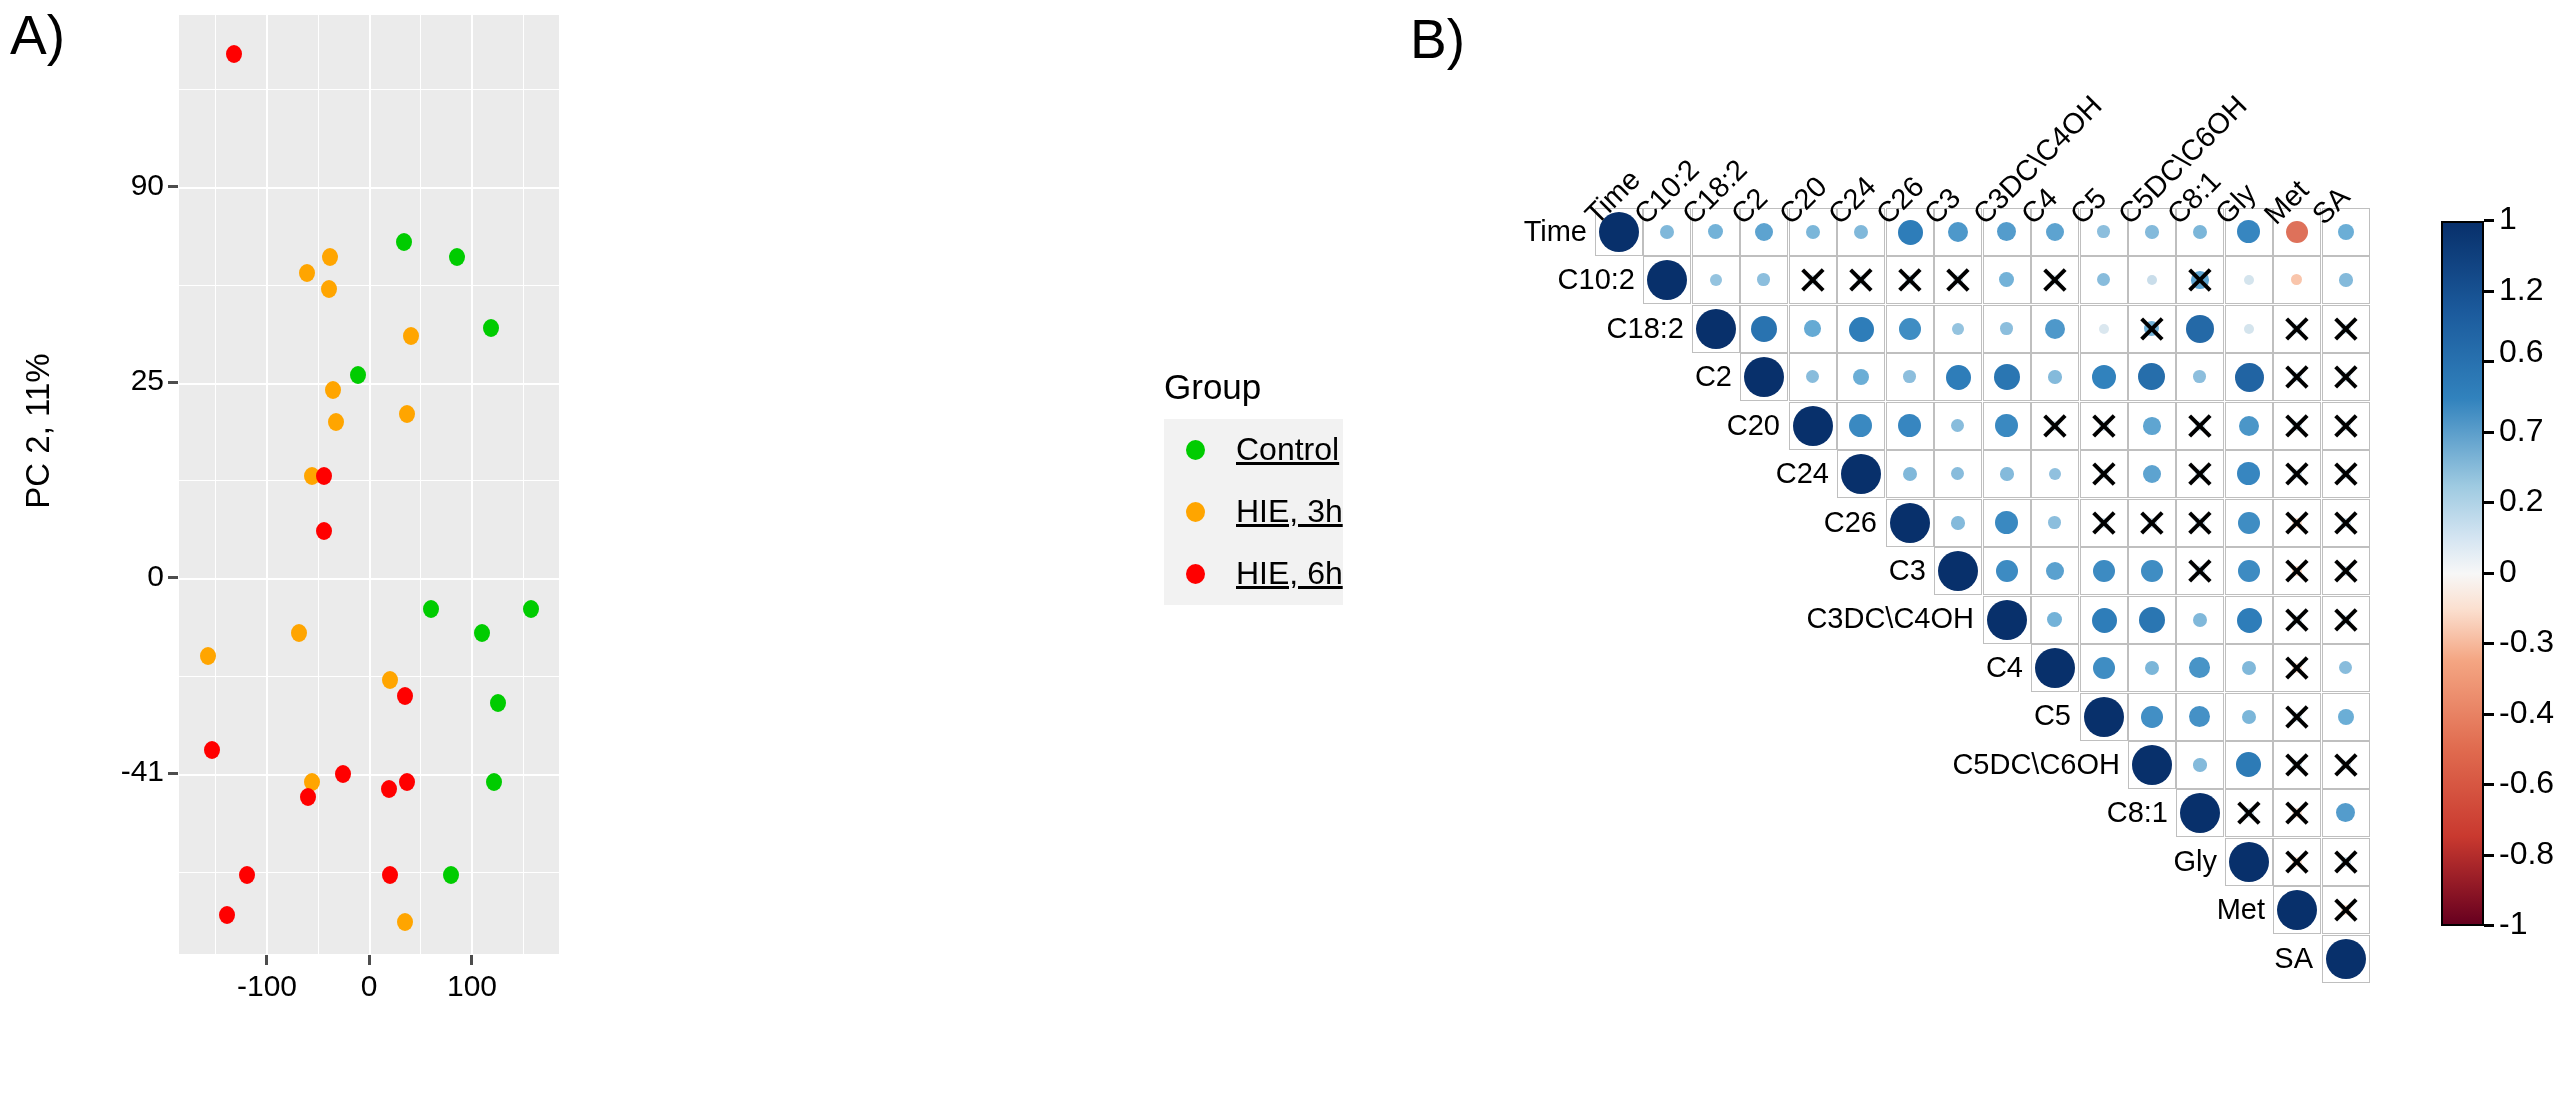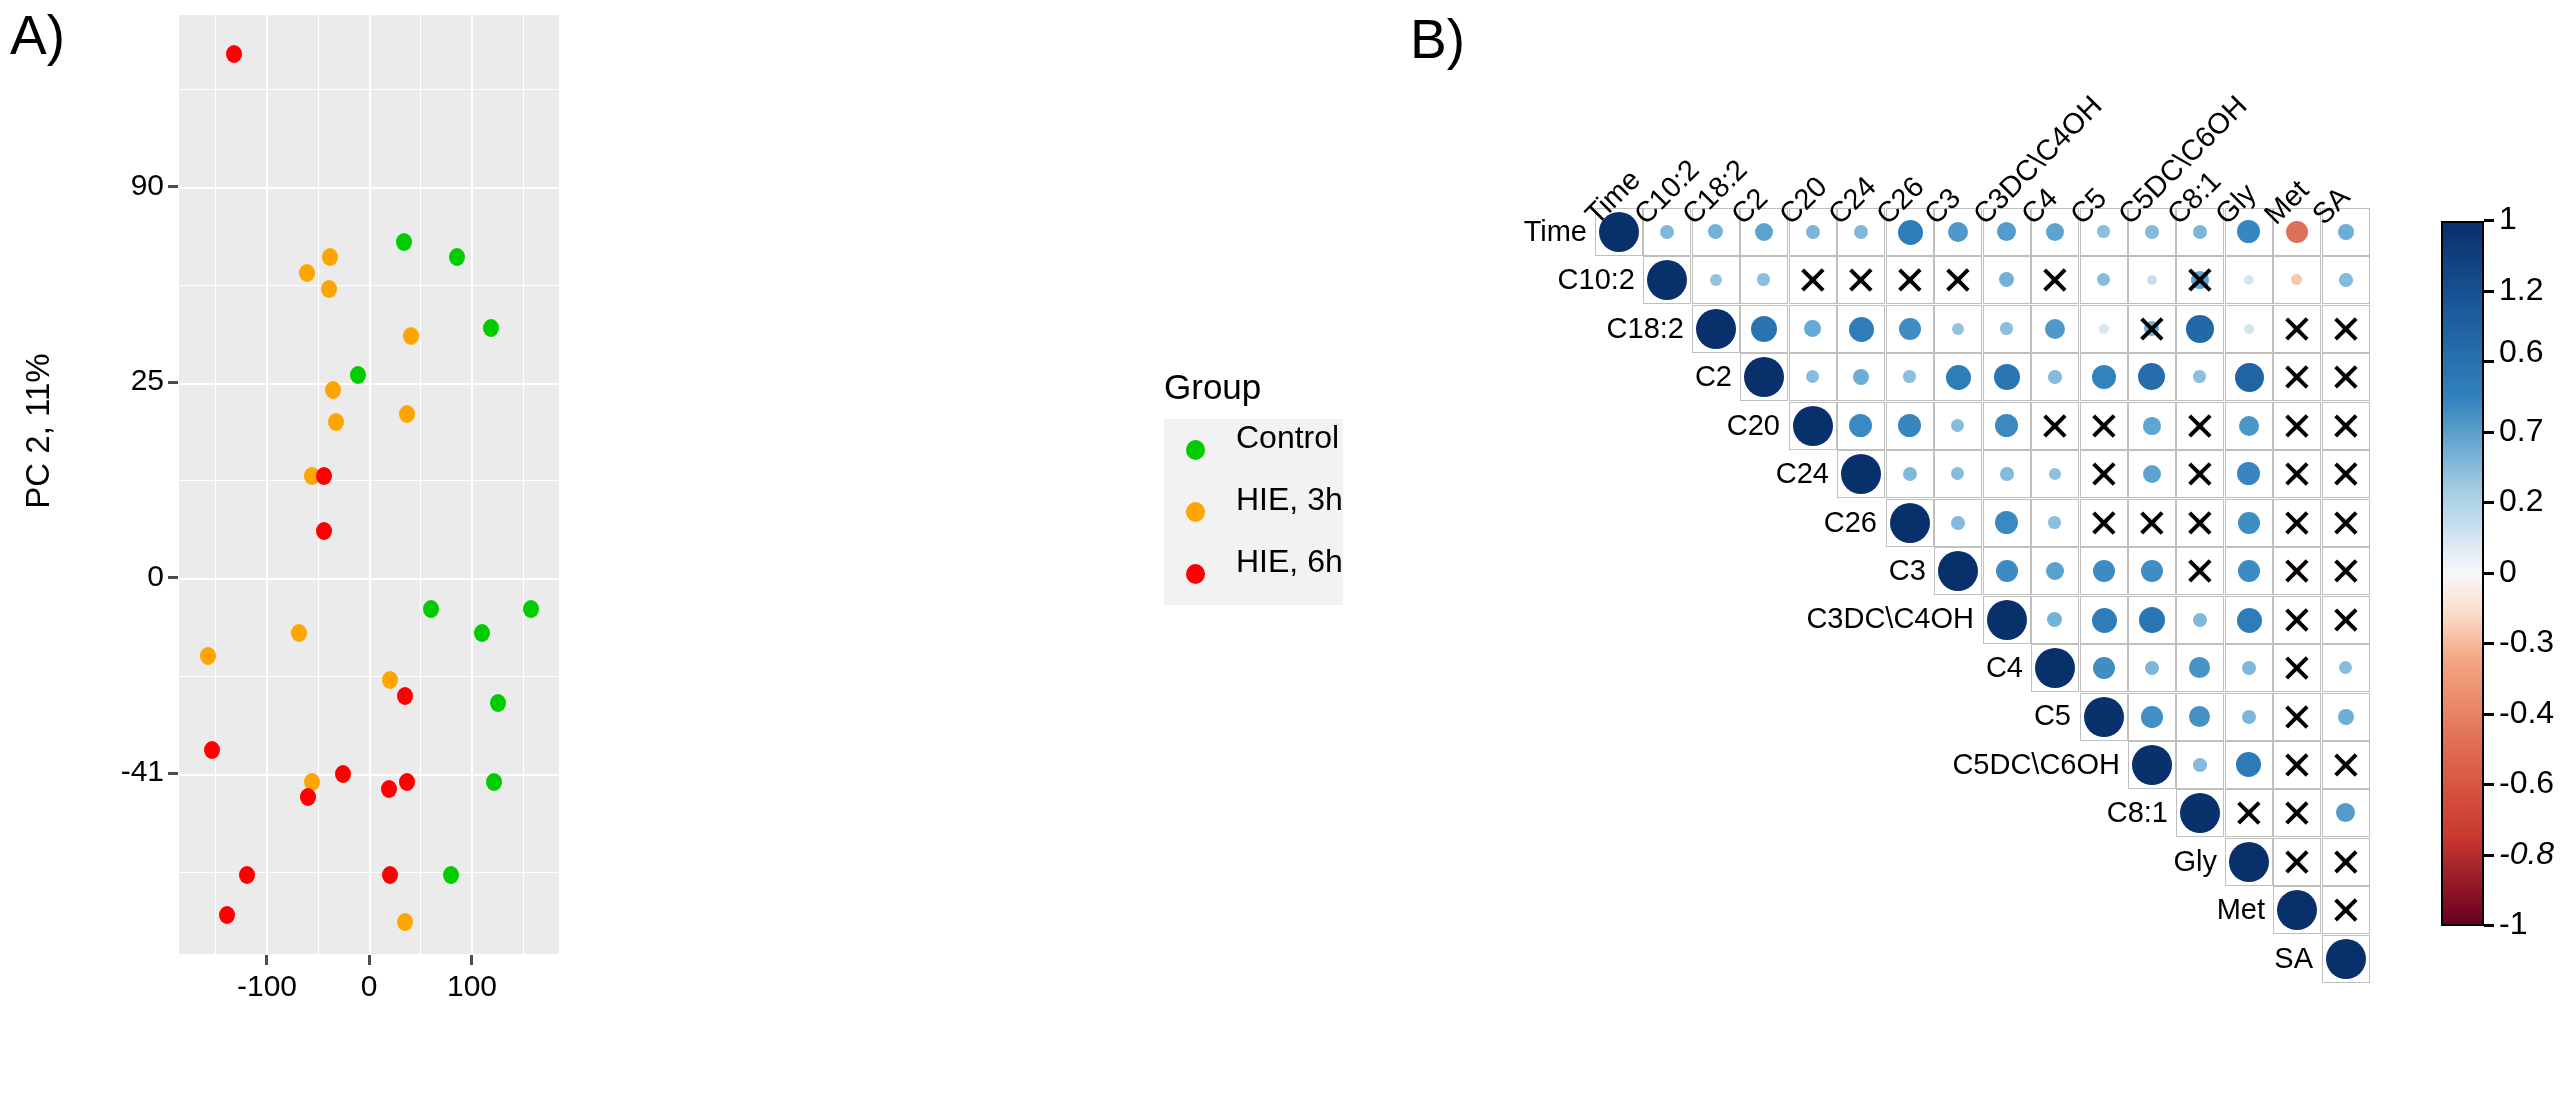--- a/index.html
+++ b/index.html
@@ -26,21 +26,21 @@
   .tick-y{width:10px;height:2.9px;}
   .tick-x{width:2.9px;height:10px;}
   #ylab{position:absolute;left:-165px;top:412px;width:405px;text-align:center;
         transform:rotate(-90deg);font-size:33px;color:#000;}
   #xlab{position:absolute;left:179px;top:1005px;width:380px;text-align:center;font-size:33px;color:#000;}
 
   
   #legend{position:absolute;left:1164px;top:367px;width:210px;}
   #legend-title{font-size:35px;color:#000;margin-bottom:11.6px;}
   #legend-keys{background:#f2f2f2;display:inline-block;padding:0;}
-  .legend-row{display:flex;align-items:flex-start;height:62px;}
+  .legend-row{display:flex;align-items:center;height:62px;text-decoration:underline;}
   .legend-swatch{width:62px;height:62px;background:#f2f2f2;display:flex;align-items:center;justify-content:center;}
   .legend-dot{width:19px;height:20px;border-radius:50%;}
   .legend-text{font-size:32px;color:#000;margin-left:10px;white-space:nowrap;}
   #legend-wrap{display:flex;align-items:flex-start;}
 
   
   #panelB{position:absolute;left:1374px;top:0;width:1202px;height:1097px;}
   #corrGrid{position:absolute;left:221px;top:208px;}
   .corr-cell{position:absolute;box-sizing:border-box;border:1.4px solid #bfbfbf;background:#ffffff;}
   .corr-blob{position:absolute;border-radius:50%;}
@@ -670,20 +670,20 @@
         <div class="cb-lab" style="top: 482px;">0.2</div>
         <div class="cb-tick" style="top: 572px;"></div>
         <div class="cb-lab" style="top: 553px;">0</div>
         <div class="cb-tick" style="top: 642px;"></div>
         <div class="cb-lab" style="top: 623px;">-0.3</div>
         <div class="cb-tick" style="top: 713px;"></div>
         <div class="cb-lab" style="top: 694px;">-0.4</div>
         <div class="cb-tick" style="top: 783px;"></div>
         <div class="cb-lab" style="top: 764px;">-0.6</div>
         <div class="cb-tick" style="top: 854px;"></div>
-        <div class="cb-lab" style="top: 835px; font-style: italic;">-0.8</div>
+        <div class="cb-lab" style="top: 835px;">-0.8</div>
         <div class="cb-tick" style="top: 924px;"></div>
         <div class="cb-lab" style="top: 905px;">-1</div>
       </div>
   </div>
 
 </div>
 
 
 </body></html>

